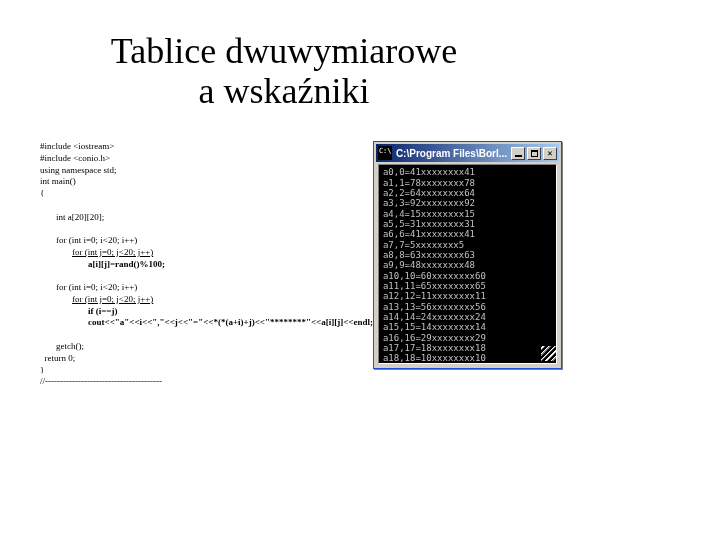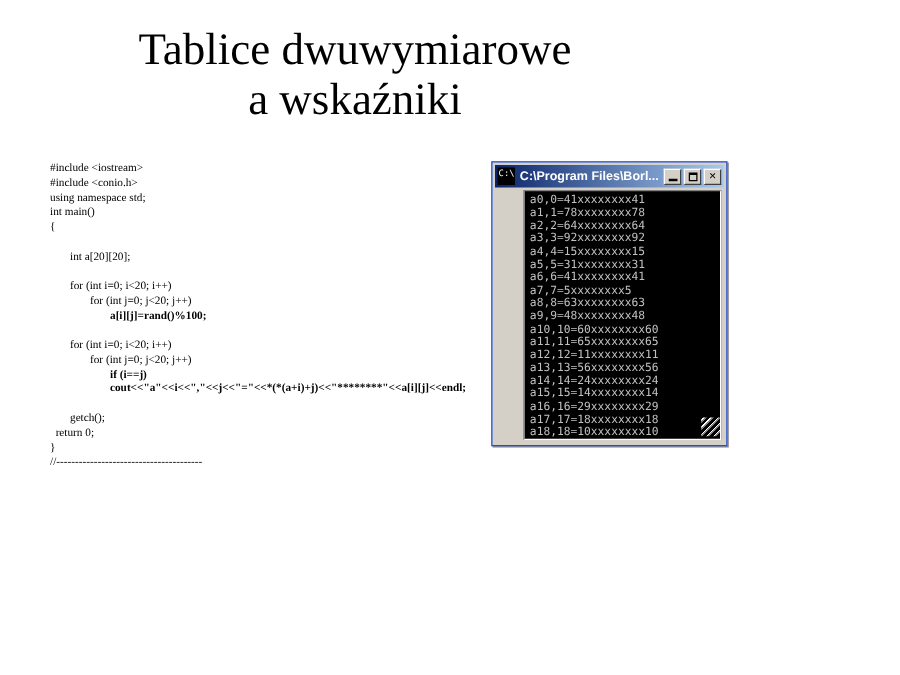--- a/index.html
+++ b/index.html
@@ -7,46 +7,45 @@
     width: 720px;
     height: 540px;
     background: #fff;
     font-family: "Times New Roman", serif;
     position: relative;
     overflow: hidden;
   }
   .slide {
     width: 568px;
     height: 540px;
-    padding: 20px 40px;
+    padding: 32px 40px;
     position: relative;
   }
   .title {
     font-size: 36px;
     font-weight: normal;
     text-align: center;
     line-height: 1.1;
     margin-bottom: 30px;
     padding: 0 60px;
   }
   .content-row {
     display: flex;
-    gap: 20px;
     align-items: flex-start;
   }
   .code-block {
     flex: 1;
     font-size: 9px;
     font-family: "Times New Roman", serif;
     line-height: 1.3;
     white-space: pre;
   }
   .code-line { display: block; }
   .i1 { padding-left: 16px; margin-top: 12px; }
-  .i2 { padding-left: 32px; }
+  .i2 { padding-left: 32px; text-decoration: underline; }
   .i3 { padding-left: 48px; font-weight: bold; }
 
   .console-window {
     width: 248px;
     background: #d4d0c8;
     border: 1px solid #1d4ed8;
     box-shadow: 1px 1px 0 #808080;
     font-family: Tahoma, sans-serif;
   }
   .titlebar {
@@ -117,21 +116,21 @@
   .console-line { display: block; }
   .resize-grip {
     position: absolute;
     right: 3px;
     bottom: 3px;
     width: 15px;
     height: 15px;
     background: repeating-linear-gradient(-45deg, transparent 0 2px, #808080 2px 3px, #fff 3px 4px);
   }
   .console-window { position: relative; padding: 2px; }
-  .console-body-wrap { position: relative; margin-left: 21px; }
+  .console-body-wrap { position: relative; }
 </style>
 </head>
 <body>
 
 <div class="slide">
   <h1 class="title">Tablice dwuwymiarowe a wskaźniki</h1>
 
   <div class="content-row">
 
     <div class="code-block" id="code-container"><span class="code-line ">#include &lt;iostream&gt;</span><span class="code-line ">#include &lt;conio.h&gt;</span><span class="code-line ">using namespace std;</span><span class="code-line ">int main()</span><span class="code-line ">{</span><span class="code-line i1">int a[20][20];</span><span class="code-line i1">for (int i=0; i&lt;20; i++)</span><span class="code-line i2">for (int j=0; j&lt;20; j++)</span><span class="code-line i3">a[i][j]=rand()%100;</span><span class="code-line i1">for (int i=0; i&lt;20; i++)</span><span class="code-line i2">for (int j=0; j&lt;20; j++)</span><span class="code-line i3">if (i==j)</span><span class="code-line i3">cout&lt;&lt;"a"&lt;&lt;i&lt;&lt;","&lt;&lt;j&lt;&lt;"="&lt;&lt;*(*(a+i)+j)&lt;&lt;"********"&lt;&lt;a[i][j]&lt;&lt;endl;</span><span class="code-line i1">getch();</span><span class="code-line ">  return 0;</span><span class="code-line ">}</span><span class="code-line ">//---------------------------------------</span></div>

